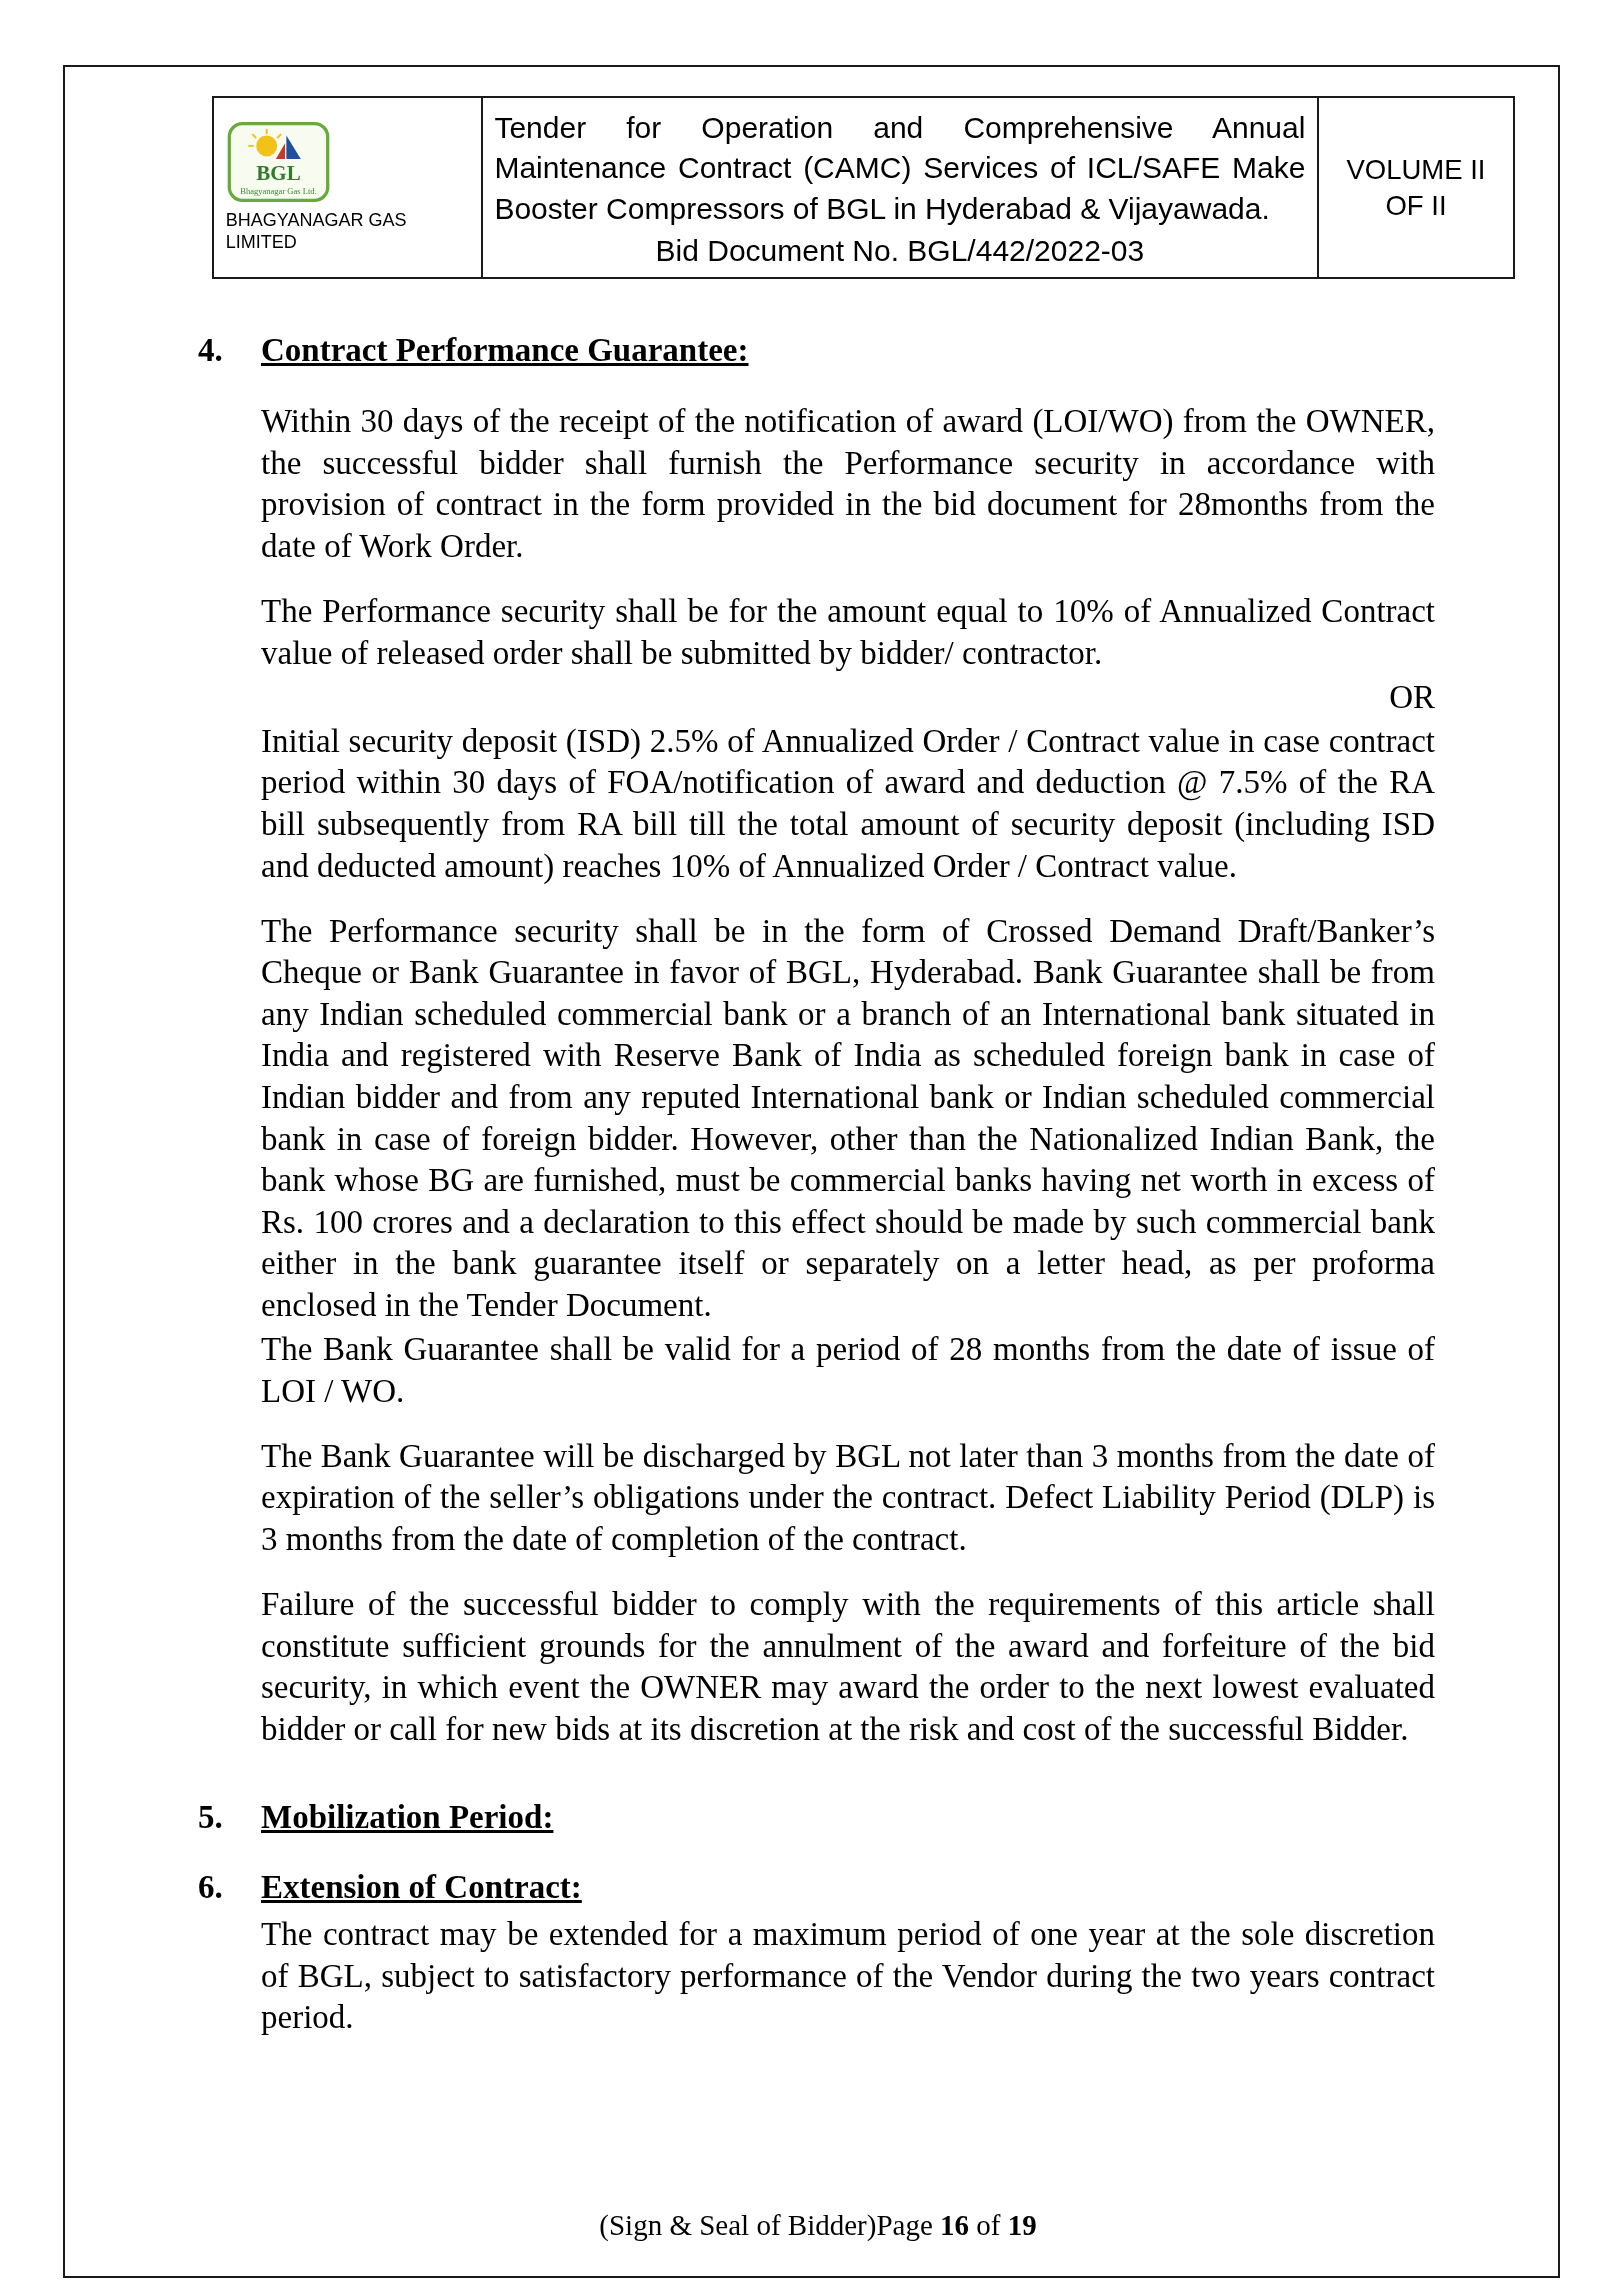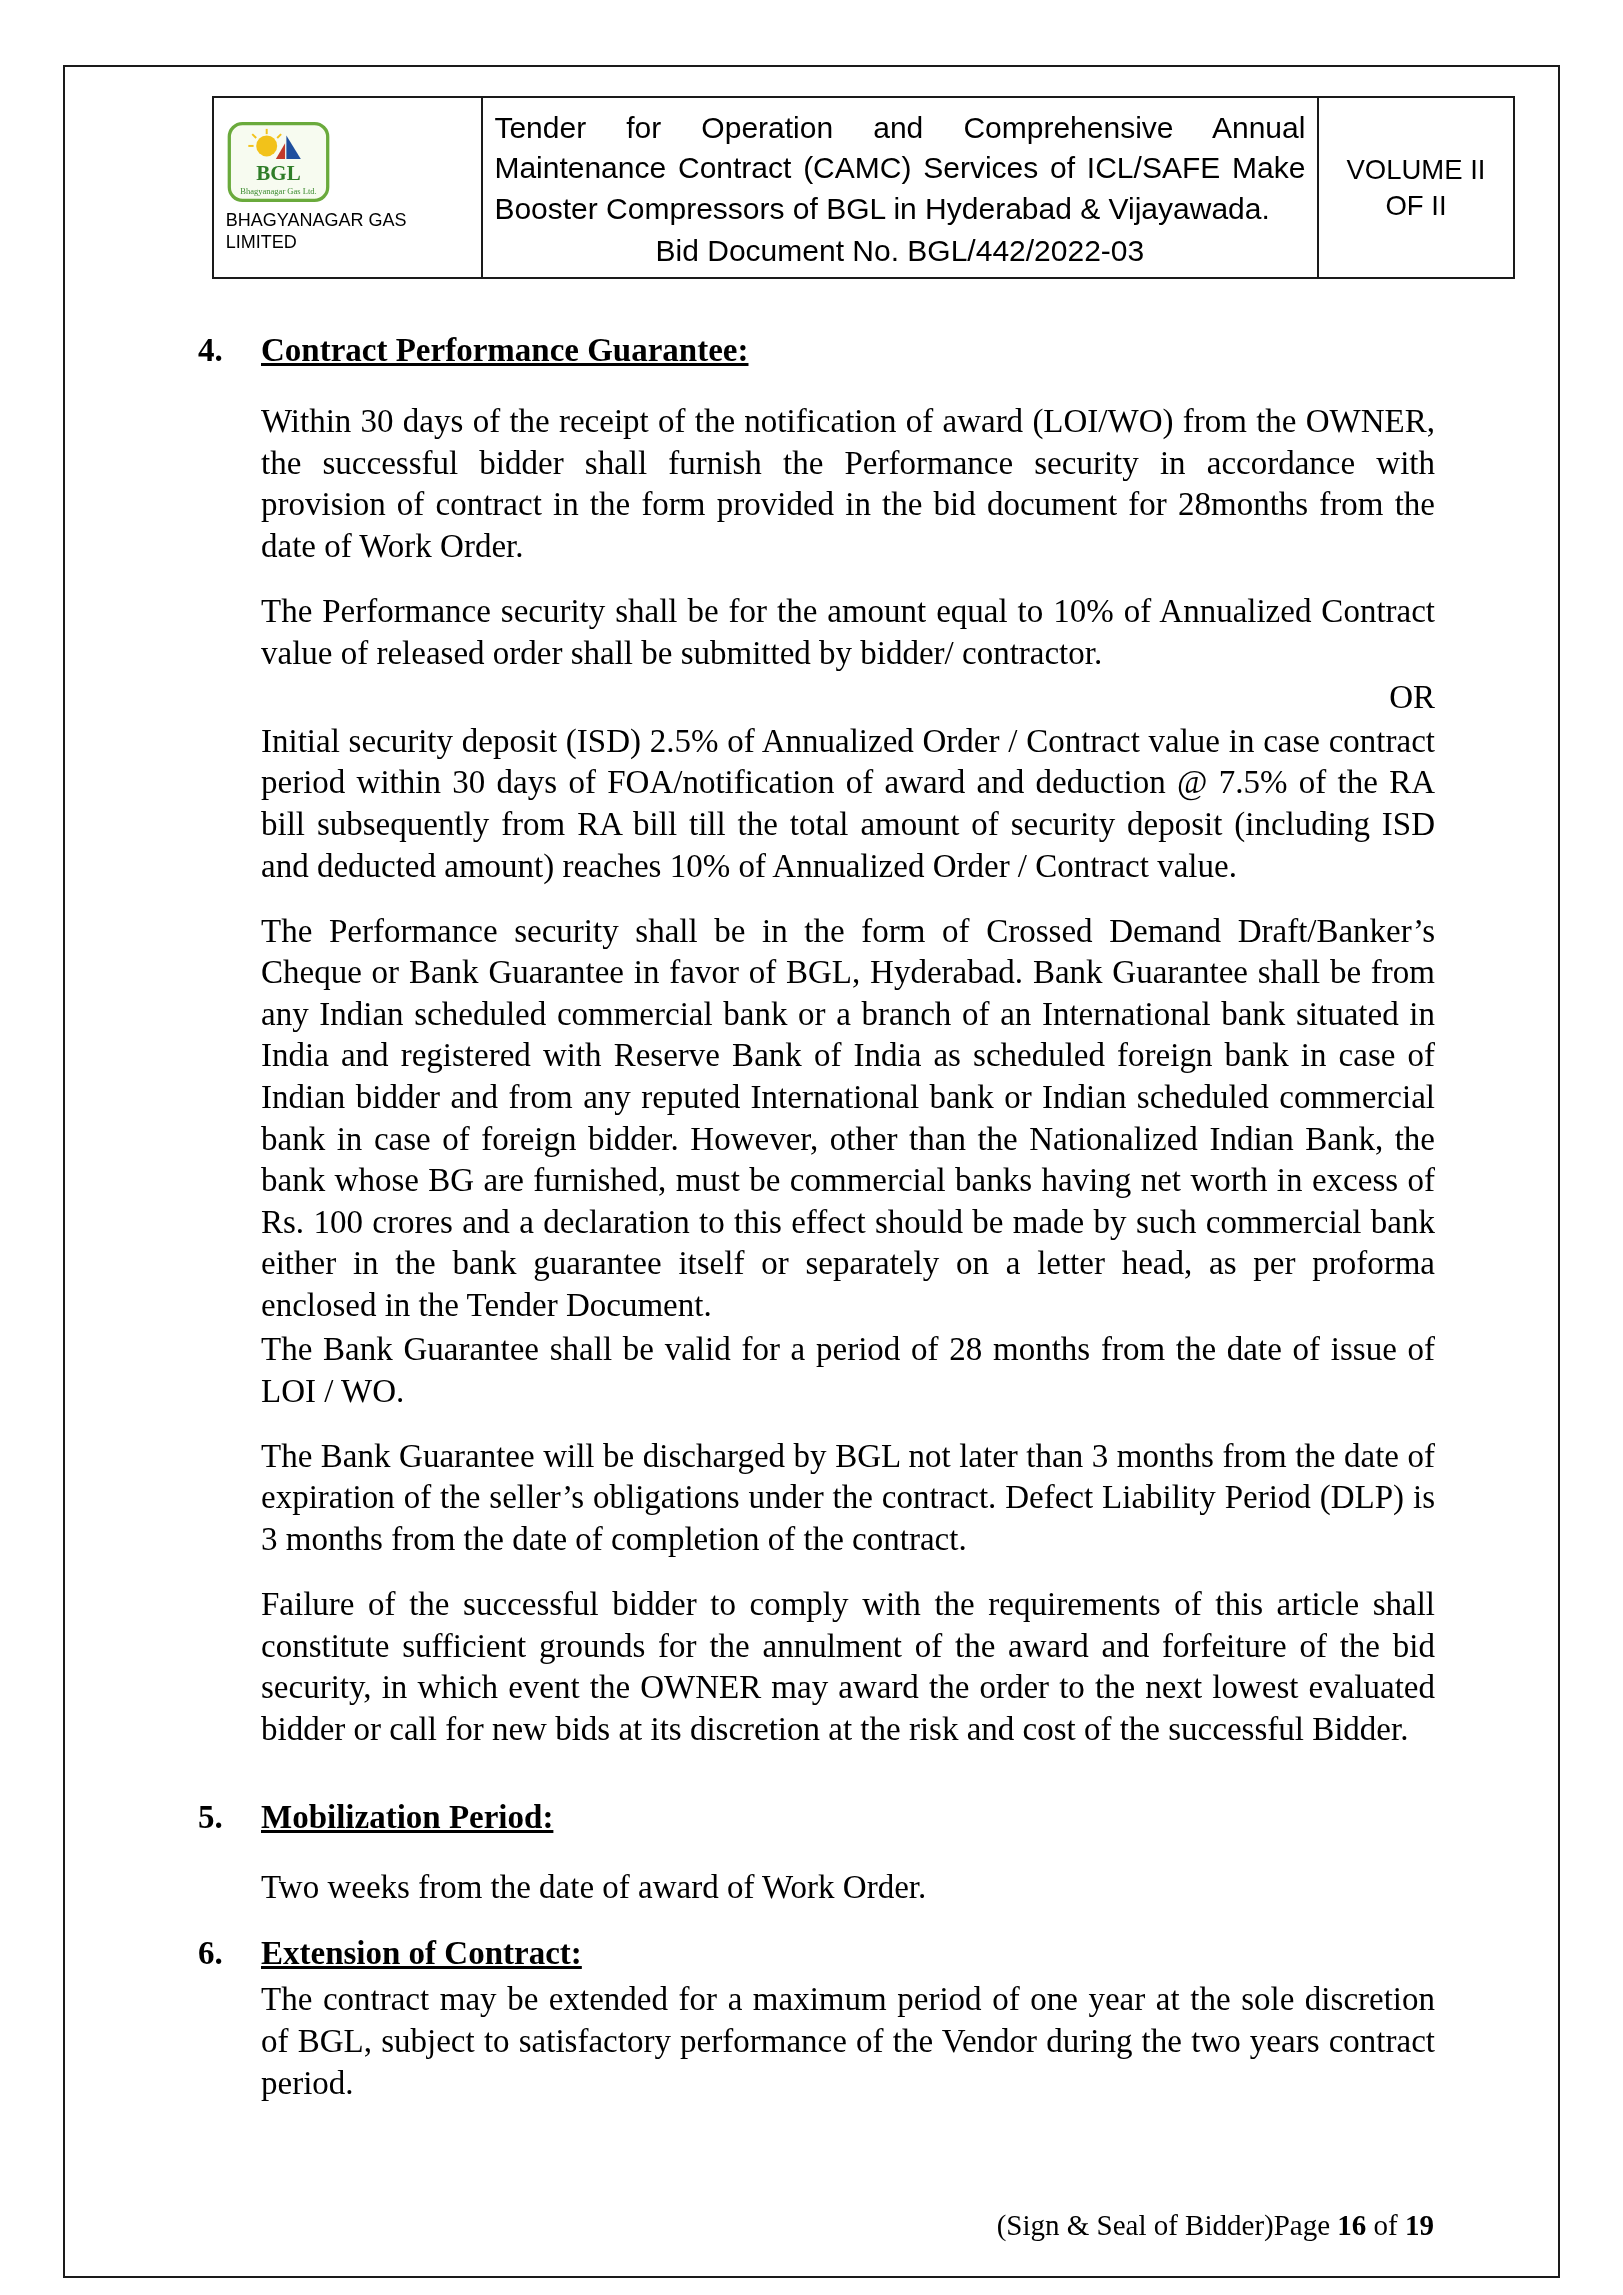--- a/index.html
+++ b/index.html
@@ -67,21 +67,21 @@
     padding-left: 63px;
     text-align: justify;
   }
   .para.tight  { margin-bottom: 2.6px; }
   .para.center { text-align: right; margin-bottom: 2.6px; }
   .para.biggap { margin-bottom: 46px; }
   
   .footer {
     position: absolute;
     left: 137px; right: 124px; bottom: 34px;
-    display: flex; justify-content: flex-end; align-items: baseline;
+    display: flex; justify-content: center; align-items: baseline;
     font-size: 29px;
   }
   .pageno b { font-weight: bold; }
 </style>
 </head>
 <body>
 
 <div class="page">
   <div class="frame">
 
@@ -130,21 +130,20 @@
       <p class="para">Initial security deposit (ISD) 2.5% of Annualized Order / Contract value in case contract period within 30 days of FOA/notification of award and deduction @ 7.5% of the RA bill subsequently from RA bill till the total amount of security deposit (including ISD and deducted amount) reaches 10% of Annualized Order / Contract value.</p>
       <p class="para tight">The Performance security shall be in the form of Crossed Demand Draft/Banker’s Cheque or Bank Guarantee in favor of BGL, Hyderabad.  Bank Guarantee shall be from any Indian scheduled commercial bank or a branch of an International bank situated in India and registered with Reserve Bank of India as scheduled foreign bank in case of Indian bidder and from any reputed International bank or Indian scheduled commercial bank in case of foreign bidder. However, other than the Nationalized Indian Bank, the bank whose BG are furnished, must be commercial banks having net worth in excess of Rs. 100 crores and a declaration to this effect should be made by such commercial bank either in the bank guarantee itself or separately on a letter head, as per proforma enclosed in the Tender Document.</p>
       <p class="para">The Bank Guarantee shall be valid for a period of 28 months from the date of issue of LOI / WO.</p>
       <p class="para">The Bank Guarantee will be discharged by BGL not later than 3 months from the date of expiration of the seller’s obligations under the contract. Defect Liability Period (DLP) is 3 months from the date of completion of the contract.</p>
       <p class="para biggap">Failure of the successful bidder to comply with the requirements of this article shall constitute sufficient grounds for the annulment of the award and forfeiture of the bid security, in which event the OWNER may award the order to the next lowest evaluated bidder or call for new bids at its discretion at the risk and cost of the successful Bidder.</p>
 
       <div class="sec-head">
         <span class="sec-num">5.</span>
         <span class="sec-title">Mobilization Period:</span>
       </div>
-      <p class="para">Two weeks from the date of award of Work Order.</p>
 
       <div class="sec-head tight">
         <span class="sec-num">6.</span>
         <span class="sec-title">Extension of Contract:</span>
       </div>
       <p class="para">The contract may be extended for a maximum period of one year at the sole discretion of BGL, subject to satisfactory performance of the Vendor during the two years contract period.</p>
 
     </div>
 
     <div class="footer">

